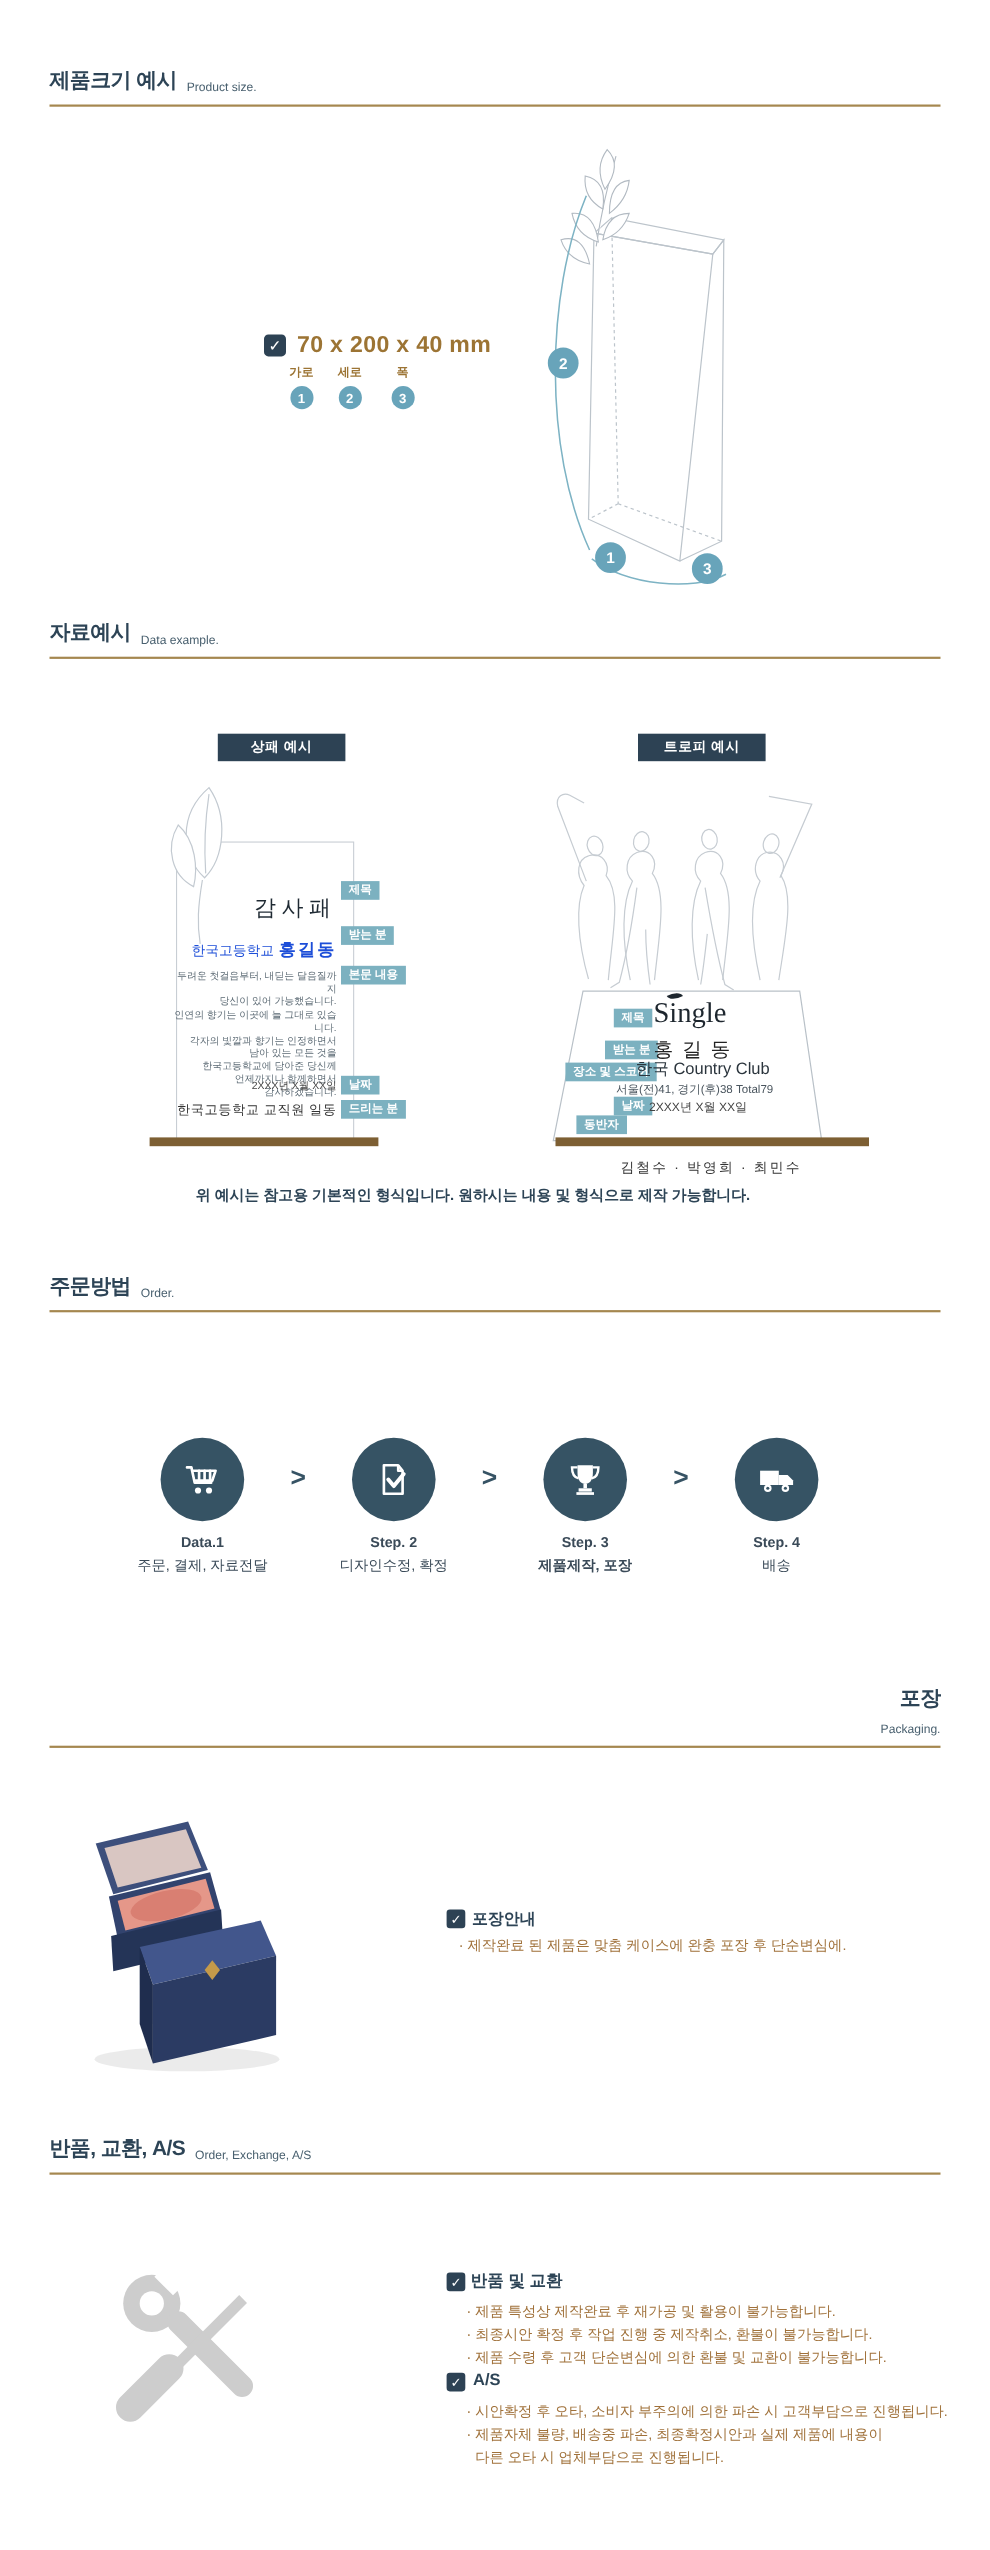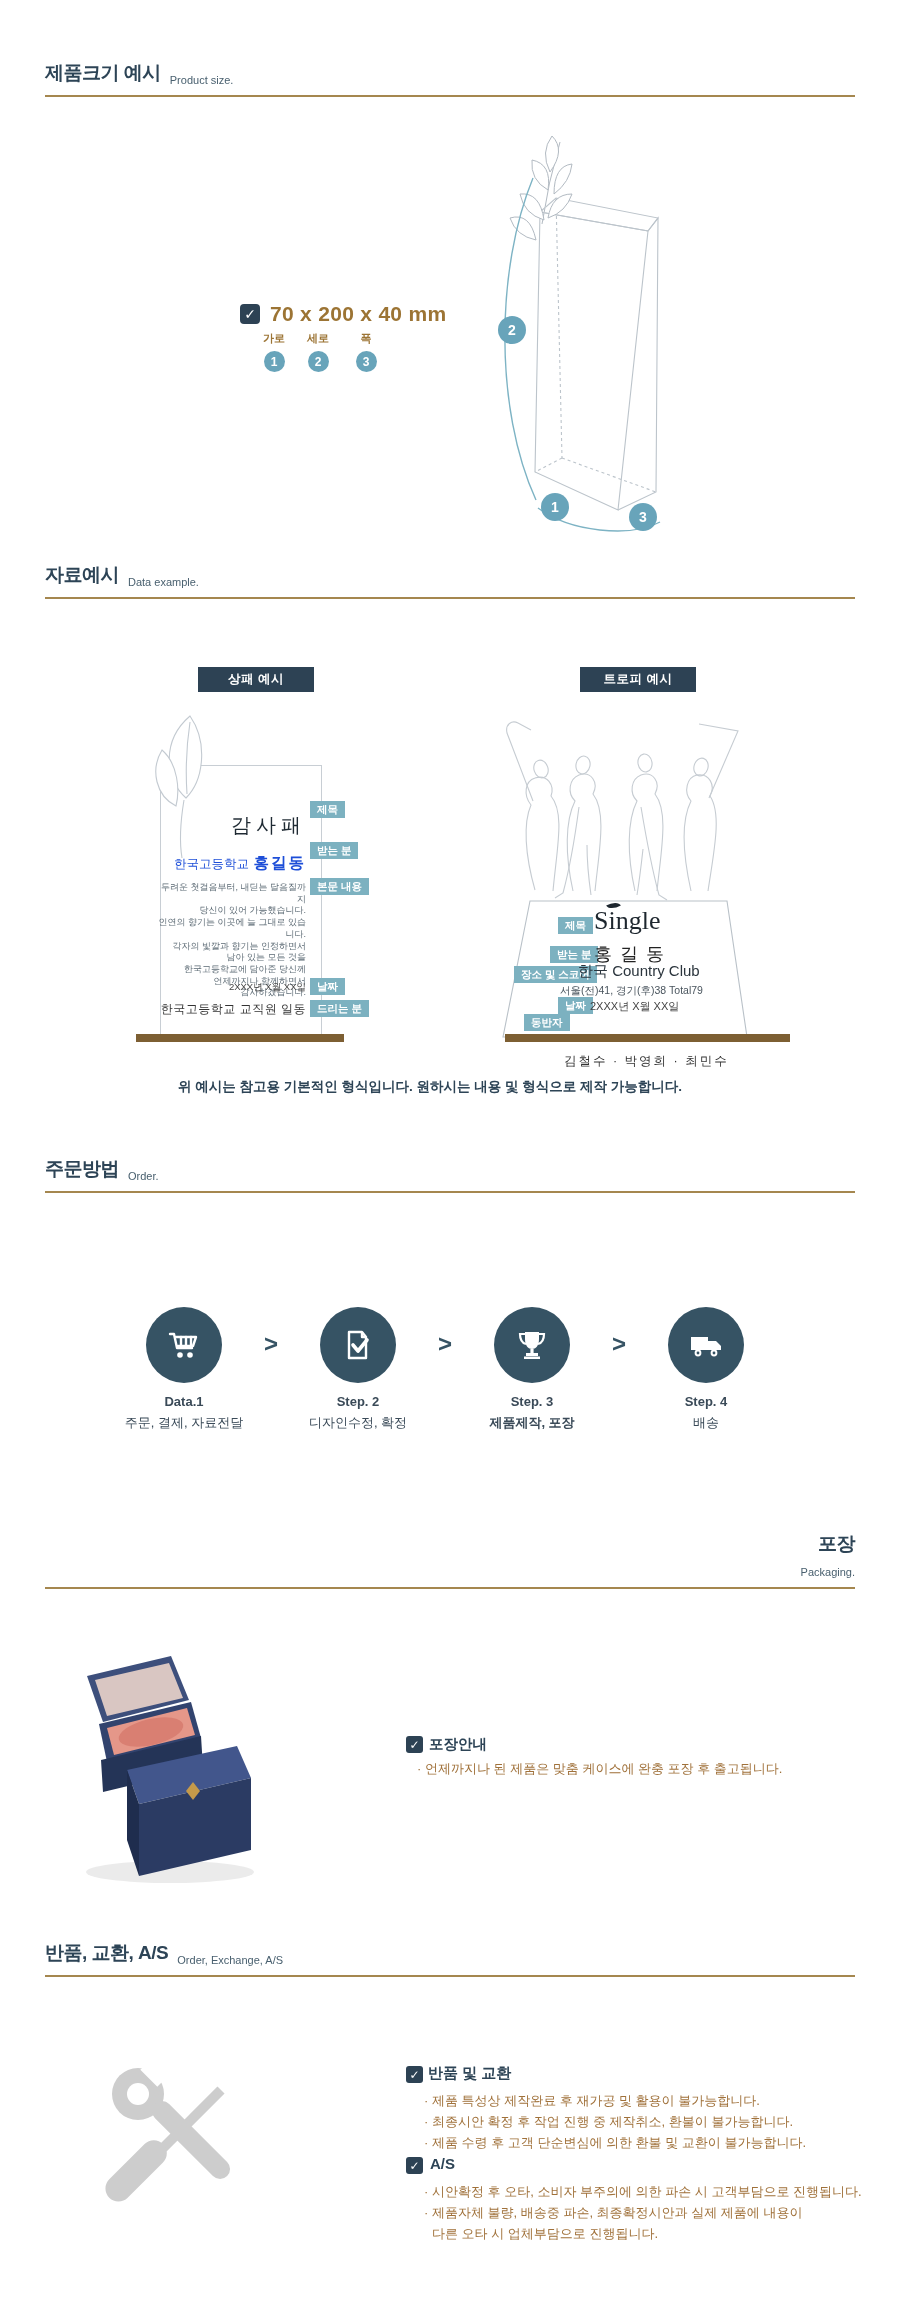--- a/index.html
+++ b/index.html
@@ -307,21 +307,21 @@
     <polygon points="26,118 126,94 128,126 28,150" fill="#243457"></polygon>
 
     <polygon points="52,128 162,104 176,136 64,162" fill="#42568c"></polygon>
     <polygon points="64,162 176,136 176,208 64,234" fill="#2b3b63"></polygon>
     <polygon points="52,128 64,162 64,234 52,198" fill="#1f2d4e"></polygon>
     <polygon points="118,140 125,149 118,158 111,149" fill="#c59a4a"></polygon>
   </svg>
 
   <span class="cbx abs" style="left:406px;top:1736px;">✓</span>
   <div class="pk-head">포장안내</div>
-  <div class="pk-desc">· 언제까지나 된 제품은 맞춤 케이스에 완충 포장 후 출고됩니다.</div>
+  <div class="pk-desc">· 제작완료 된 제품은 맞춤 케이스에 완충 포장 후 단순변심에.</div>
 
   <div class="sec-header" style="top:1940px;">
     <span class="kr">반품, 교환, A/S</span>
     <span class="en">Order, Exchange, A/S</span>
   </div>
 
   <svg class="abs" style="left:98px;top:2052px;" width="150" height="215" viewBox="0 0 150 215">
     <g fill="#cdcdcd">
       <circle cx="40" cy="42" r="26"></circle>
       <rect x="47" y="52" width="20" height="102" rx="10" transform="rotate(-45 57 52)"></rect>

